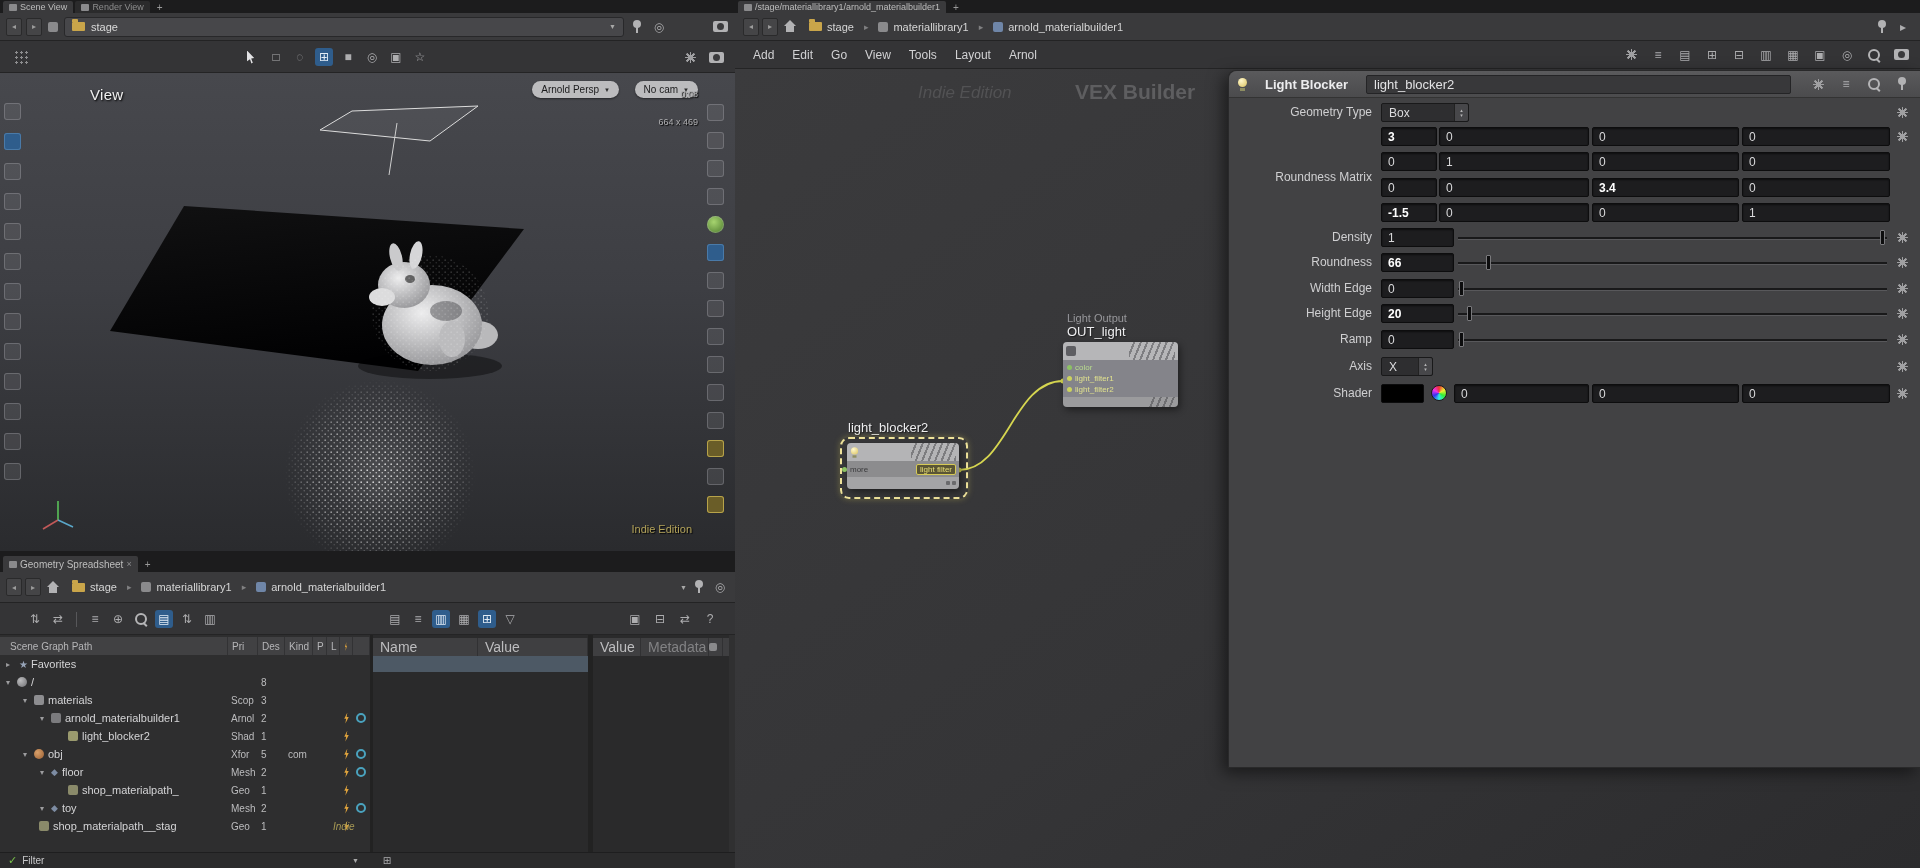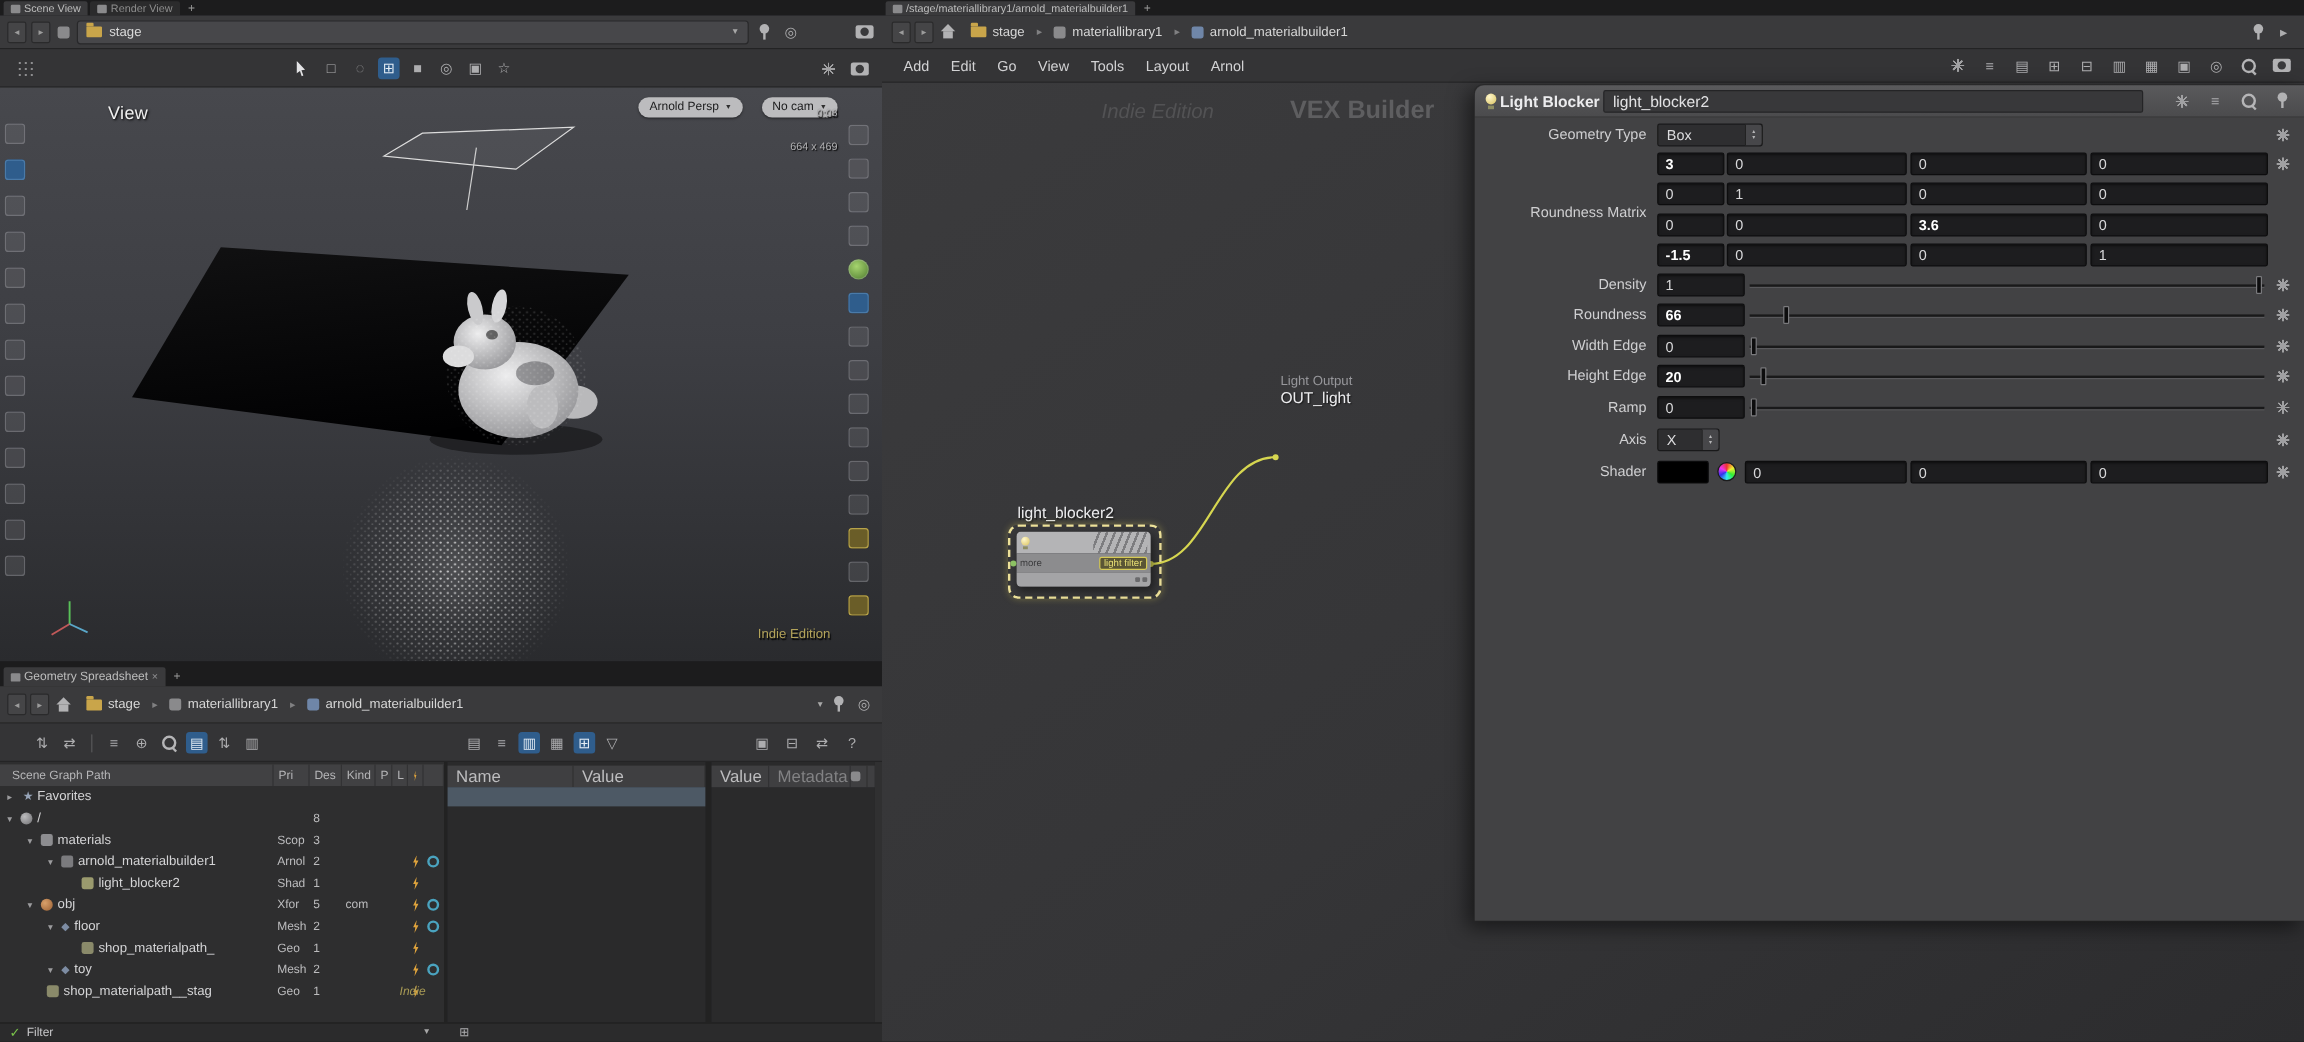--- a/index.html
+++ b/index.html
@@ -81,21 +81,21 @@
 .nlabel-sub{color:#97979b;font-size:11px;margin-left:4px}
 .nlabel{color:#ededef;font-size:13px;margin:0 0 3px 4px;text-shadow:1px 1px 1px rgba(0,0,0,.5)}
 .nbody{border-radius:4px;box-shadow:2px 3px 7px rgba(0,0,0,.45);overflow:hidden}
 .nbar{display:flex;align-items:center;padding:0 3px;gap:3px}
 .hatchfill{margin-left:auto;width:42%;height:100%;background:repeating-linear-gradient(112deg,transparent 0 4px,rgba(58,58,62,.45) 4px 6px)}
 .nport{display:flex;align-items:center;gap:3px;height:11px;padding-left:4px;font-size:8px}
 .pdot{width:5px;height:5px;border-radius:50%;flex:none}
 .ring{position:absolute;border:2px dashed #eee29a;border-radius:9px;box-shadow:0 0 6px rgba(222,205,90,.35)}
 
 #parm{left:1228px;top:70px;width:692px;height:698px;background:#424244;border-radius:8px 0 0 0;border:1px solid #29292a;border-right:none;box-shadow:-5px 5px 16px rgba(0,0,0,.5);z-index:5}
-.parm-header{height:27px;background:linear-gradient(#5a5a5c,#4b4b4d);border-radius:8px 0 0 0;display:flex;align-items:center;gap:3px;padding:0 9px;border-bottom:1px solid #333}
+.parm-header{height:27px;background:linear-gradient(#5a5a5c,#4b4b4d);border-radius:8px 0 0 0;display:flex;align-items:center;gap:18px;padding:0 9px;border-bottom:1px solid #333}
 .parm-title{font-size:13px;font-weight:bold;color:#ececee;white-space:nowrap}
 .parm-name{height:19px;background:#38383a;border:1px solid #242426;border-radius:2px;color:#e2e2e4;font-size:13px;display:flex;align-items:center;padding:0 7px}
 .plabel{position:absolute;width:133px;left:10px;text-align:right;font-size:12px;color:#cfcfd1;line-height:19px;white-space:nowrap}
 .pfield{position:absolute;height:19px;background:#1d1d1f;border:1px solid #0d0d0e;color:#d9d9db;font-size:12px;display:flex;align-items:center;padding:0 6px;border-radius:2px;box-shadow:inset 0 1px 2px rgba(0,0,0,.55)}
 .pfield.b{font-weight:bold;color:#fff}
 .pdd{position:absolute;height:19px;background:#2e2e30;border:1px solid #19191a;border-radius:2px;color:#dcdcde;font-size:12px;display:flex;align-items:center;padding:0 0 0 7px;justify-content:space-between}
 .spin{display:flex;flex-direction:column;justify-content:center;font-size:5px;line-height:5px;color:#b6b6b8;background:#47474a;height:100%;width:14px;align-items:center;border-left:1px solid #222;border-radius:0 2px 2px 0}
 .slider{position:absolute;height:19px}
 .track{position:absolute;left:0;right:0;top:9px;height:2px;background:#19191a;box-shadow:0 1px 0 rgba(130,130,135,.35)}
 .knob{position:absolute;top:2px;width:5px;height:15px;background:#0d0d0e;border:1px solid #7a7a7d;border-radius:1px}
@@ -626,20 +626,43 @@
 
       <svg width="1185" height="799" style="position:absolute;left:0;top:0">
         <path d="M224,401 C272,401 278,312 328,312" fill="none" stroke="#d6d650" stroke-width="1.8"></path>
         <circle cx="224" cy="401" r="2.5" fill="#d6d650"></circle>
         <circle cx="328" cy="312" r="2.5" fill="#d6d650"></circle>
       </svg>
 
       <div class="abs" style="left:328px;top:243px">
         <div class="nlabel-sub">Light Output</div>
         <div class="nlabel">OUT_light</div>
+        <div class="nbody" style="width:115px">
+          <div class="nbar" style="height:18px;background:#b6b6b8">
+              <span class="i-mini" style="background:#5e5e62"></span>
+              <span class="hatchfill"></span>
+            </div>
+          <div style="background:#84848a;padding:2px 0">
+            <div class="nport">
+                <i class="pdot" style="background:#8cc163"></i>
+                <span style="color:#b8dc8e">color</span>
+              </div>
+            <div class="nport">
+                <i class="pdot" style="background:#ccd35c"></i>
+                <span style="color:#e0e18e">light_filter1</span>
+              </div>
+            <div class="nport">
+                <i class="pdot" style="background:#ccd35c"></i>
+                <span style="color:#e0e18e">light_filter2</span>
+              </div>
+          </div>
+          <div class="nbar" style="height:10px;background:#9b9b9d">
+              <span class="hatchfill" style="width:24%"></span>
+            </div>
+        </div>
       </div>
 
       <div class="abs" style="left:105px;top:351px">
         <div class="nlabel" style="margin-left:8px">light_blocker2</div>
         <div class="ring" style="left:0;top:17px;width:128px;height:62px"></div>
         <div class="nbody abs" style="left:7px;top:23px;width:112px">
           <div class="nbar" style="height:18px;background:#b4b4b6">
               <span class="i-bulb" style="transform:scale(.8)"></span>
               <span class="hatchfill"></span>
             </div>
@@ -718,21 +741,21 @@
     <div class="pfield" style="left:513px;top:81px;width:148px">
         <span>0</span>
       </div>
     <div class="pfield" style="left:152px;top:107px;width:56px">
         <span>0</span>
       </div>
     <div class="pfield" style="left:210px;top:107px;width:150px">
         <span>0</span>
       </div>
     <div class="pfield b" style="left:363px;top:107px;width:147px">
-        <span>3.6</span>
+        <span>3.4</span>
       </div>
     <div class="pfield" style="left:513px;top:107px;width:148px">
         <span>0</span>
       </div>
     <div class="pfield b" style="left:152px;top:132px;width:56px">
         <span>-1.5</span>
       </div>
     <div class="pfield" style="left:210px;top:132px;width:150px">
         <span>0</span>
       </div>

